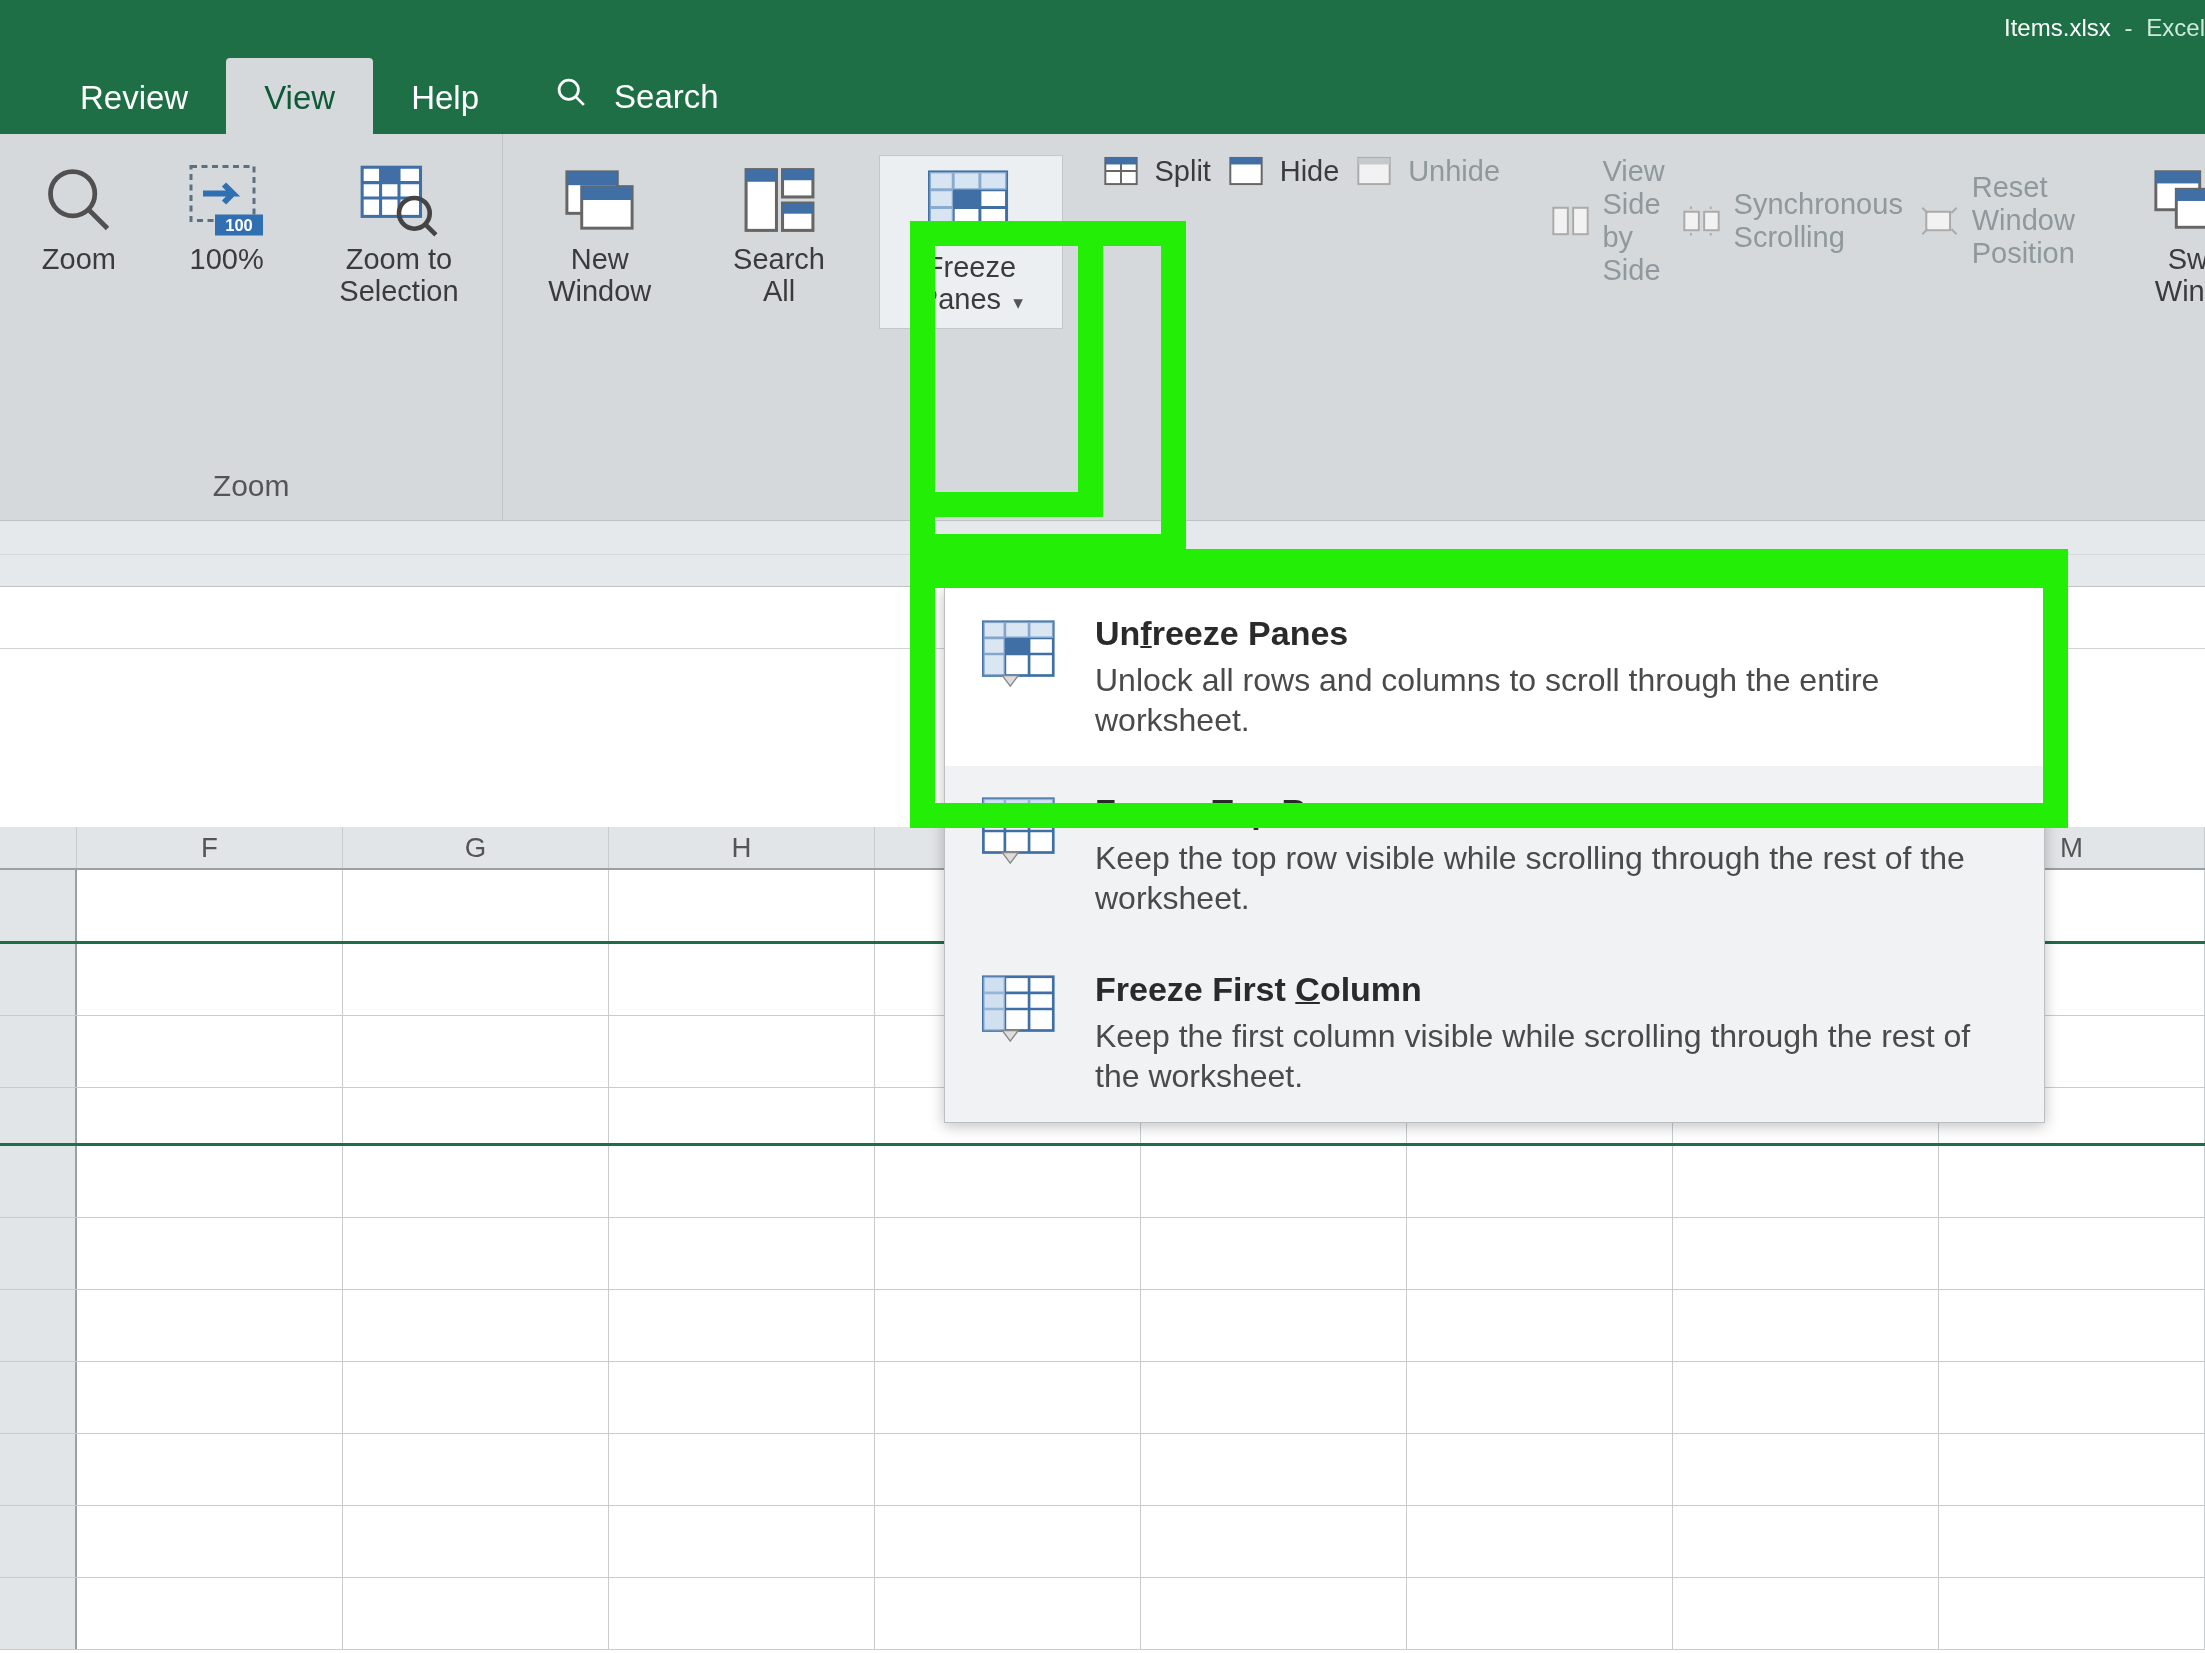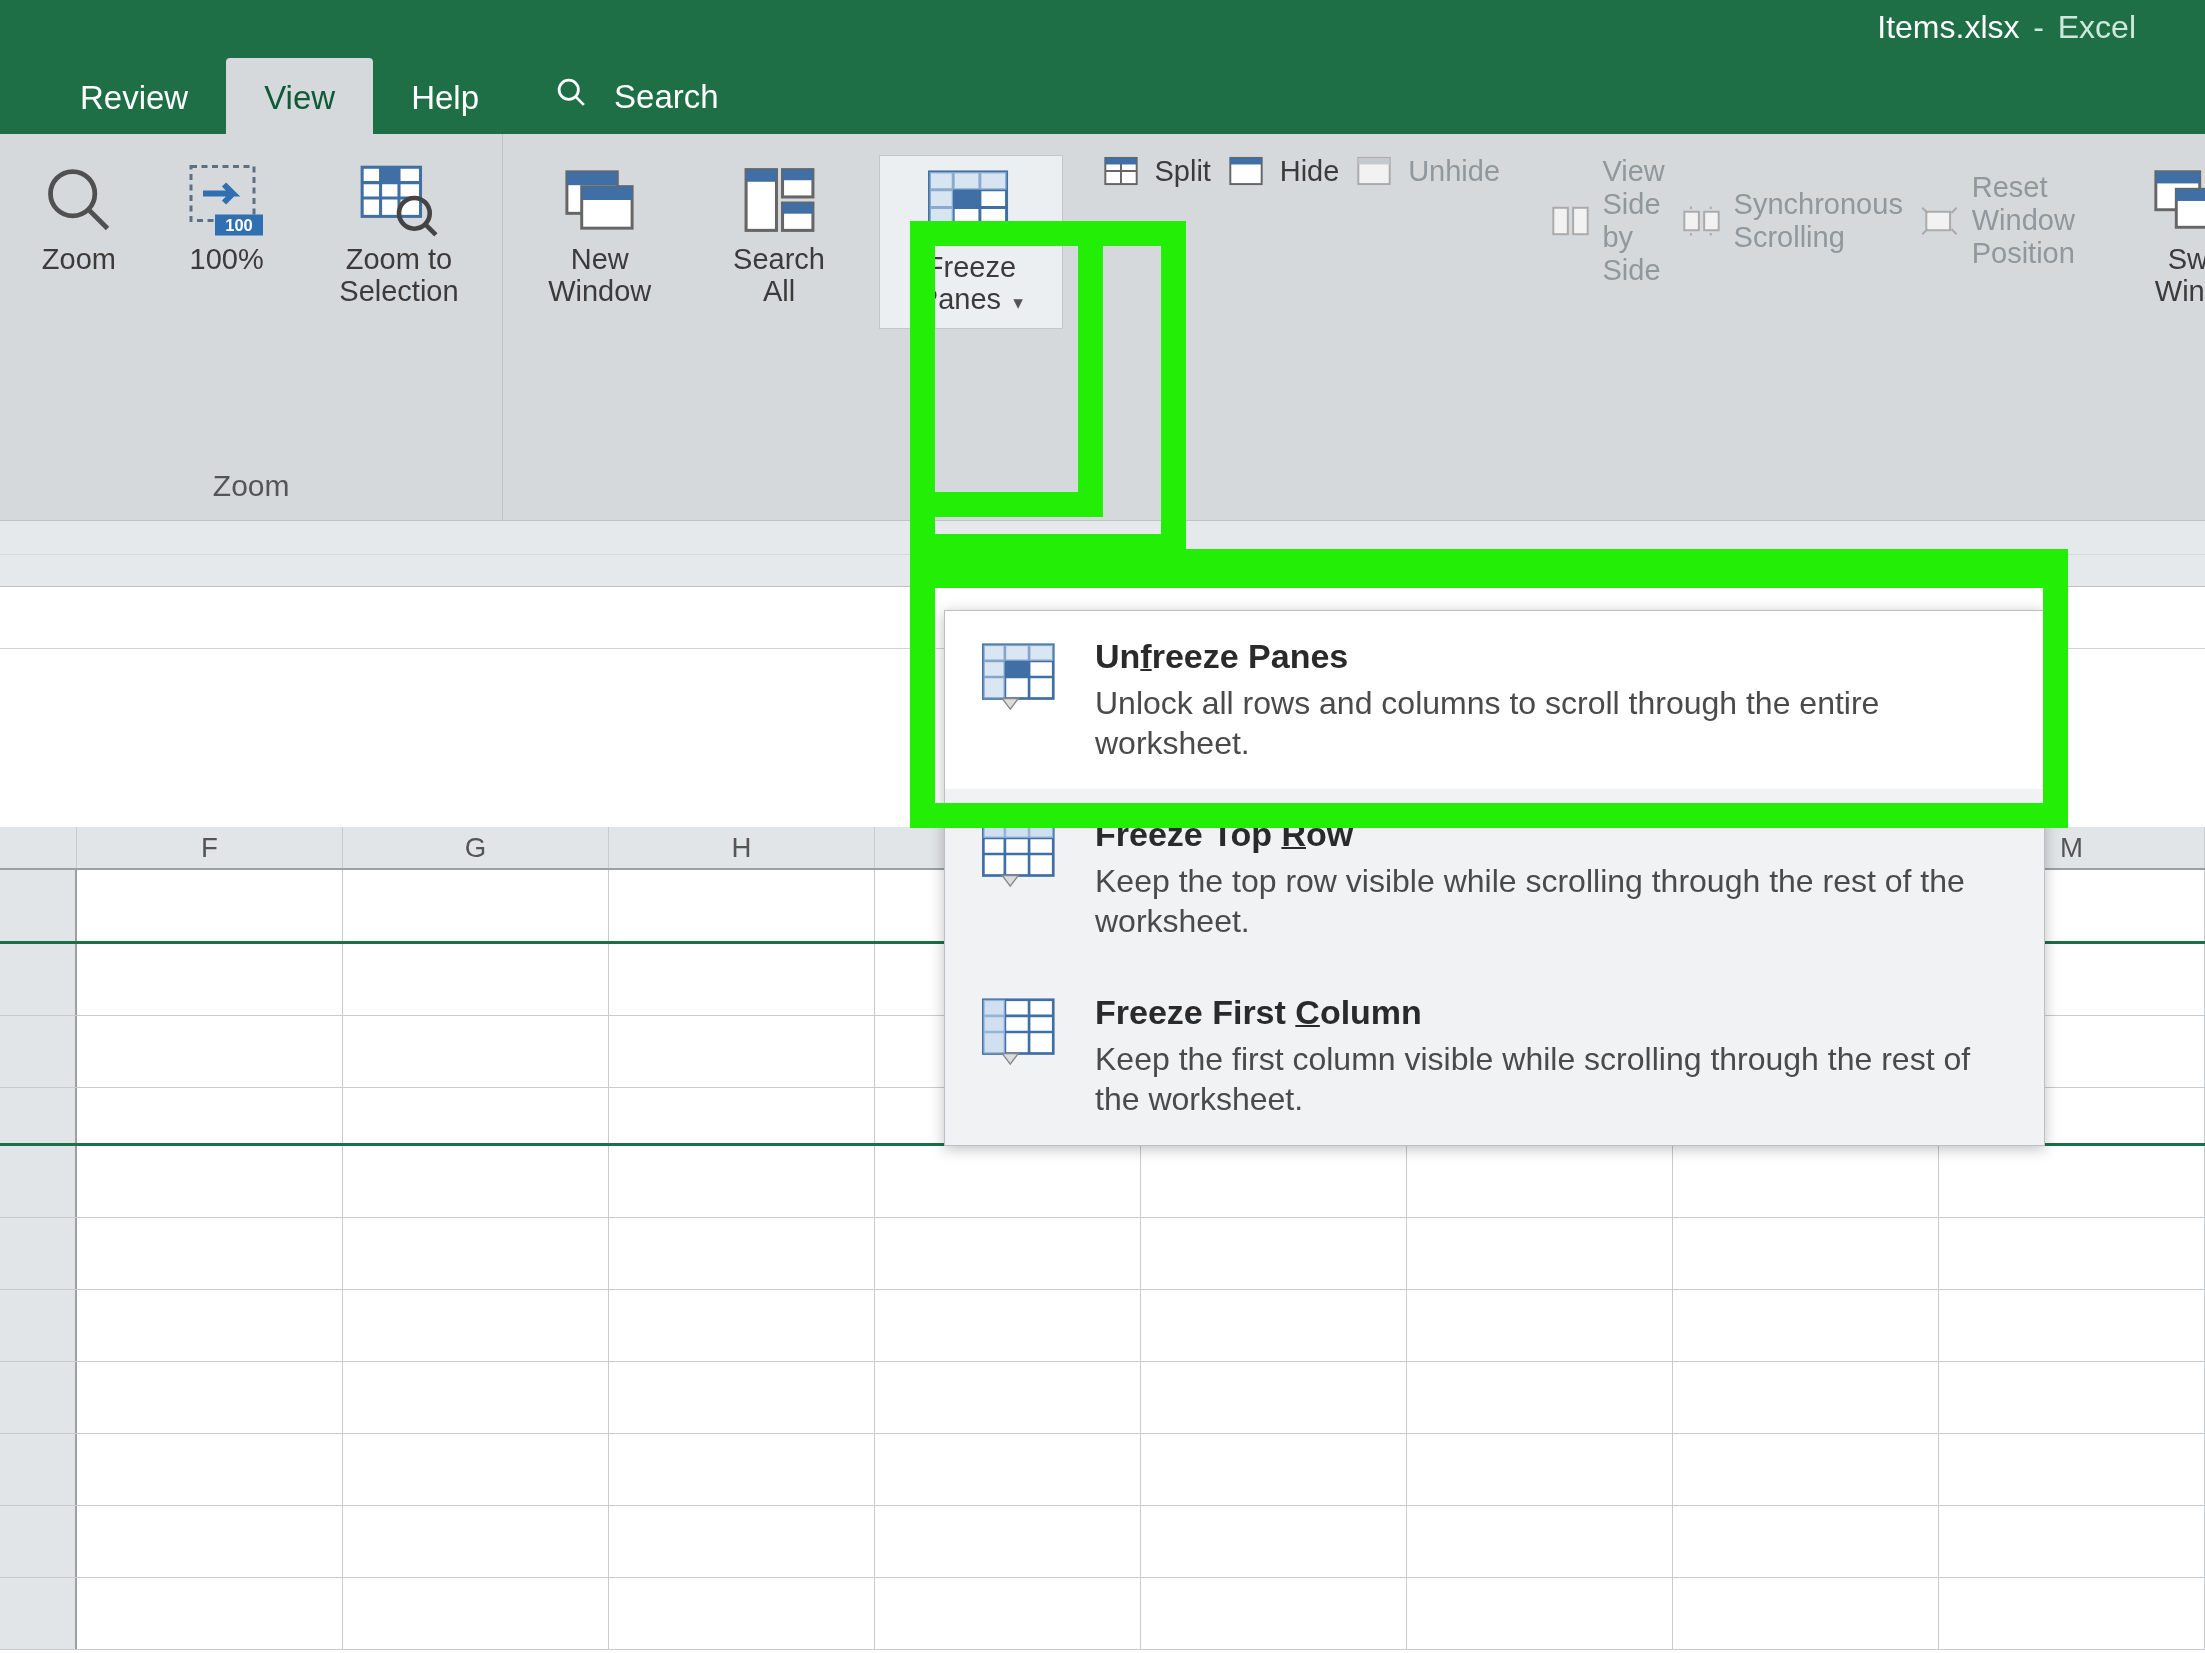--- a/index.html
+++ b/index.html
@@ -25,23 +25,22 @@
     color: var(--text);
   }
 
   
   .title-bar {
     background: var(--excel-green);
     height: 55px;
     display: flex;
     justify-content: flex-end;
     align-items: center;
-    padding-right: 69px;
     box-sizing: border-box;
-    font-size: 32px;
+    font-size: 24px;
     color: #fff;
   }
   .title-bar .filename { color: #fff; }
   .title-bar .sep { margin: 0 13.8px; color: #cfe8db; }
   .title-bar .app { color: #cfe8db; }
 
   
   .tabs-row {
     background: var(--excel-green);
     height: 79px;
@@ -152,21 +151,21 @@
     top:-25px; left:-25px;
     width:193px; height:296px;
     border:25px solid var(--highlight-green);
     box-sizing:border-box;
   }
 
   
   .dropdown {
     position: absolute;
     left: 944px;
-    top: 610px;
+    top: 587px;
     width: 1099px;
     z-index: 4;
     box-shadow: 0 2.8px 13.8px rgba(0,0,0,0.25);
     background: #f0f2f4;
     border:0.7px solid #bcbfc1;
   }
   .dd-item {
     display: flex;
     align-items: flex-start;
     gap: 31px;

